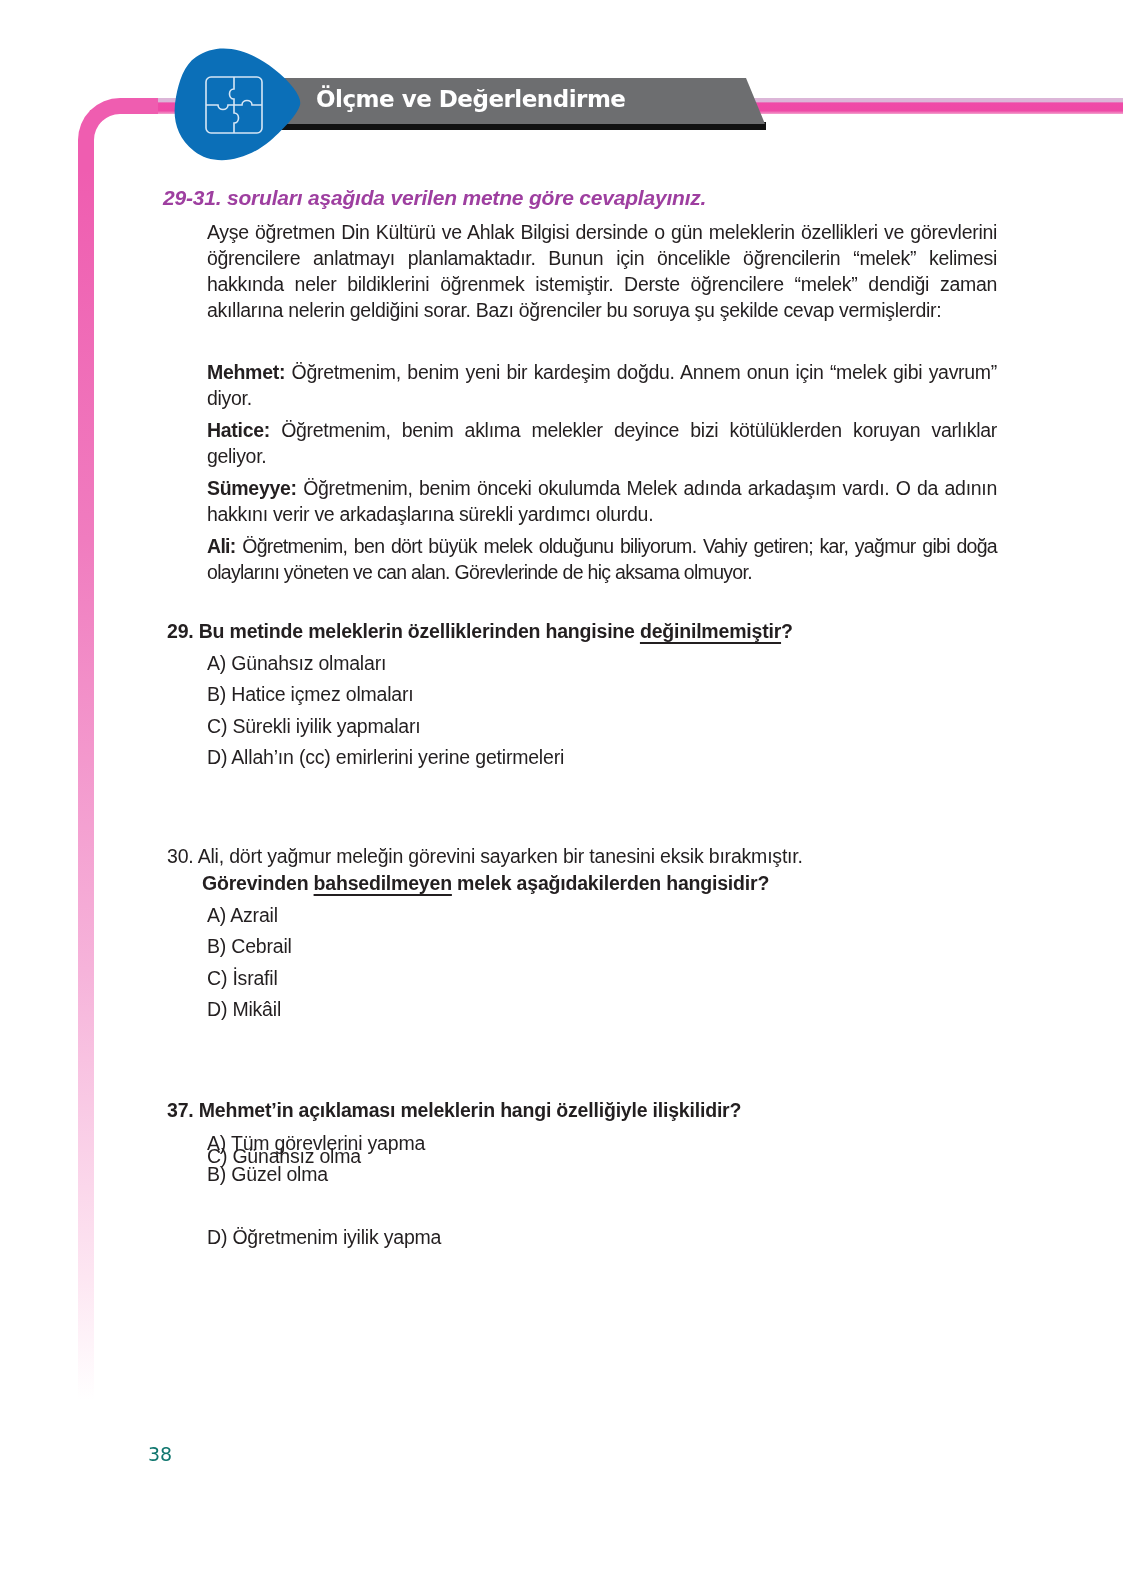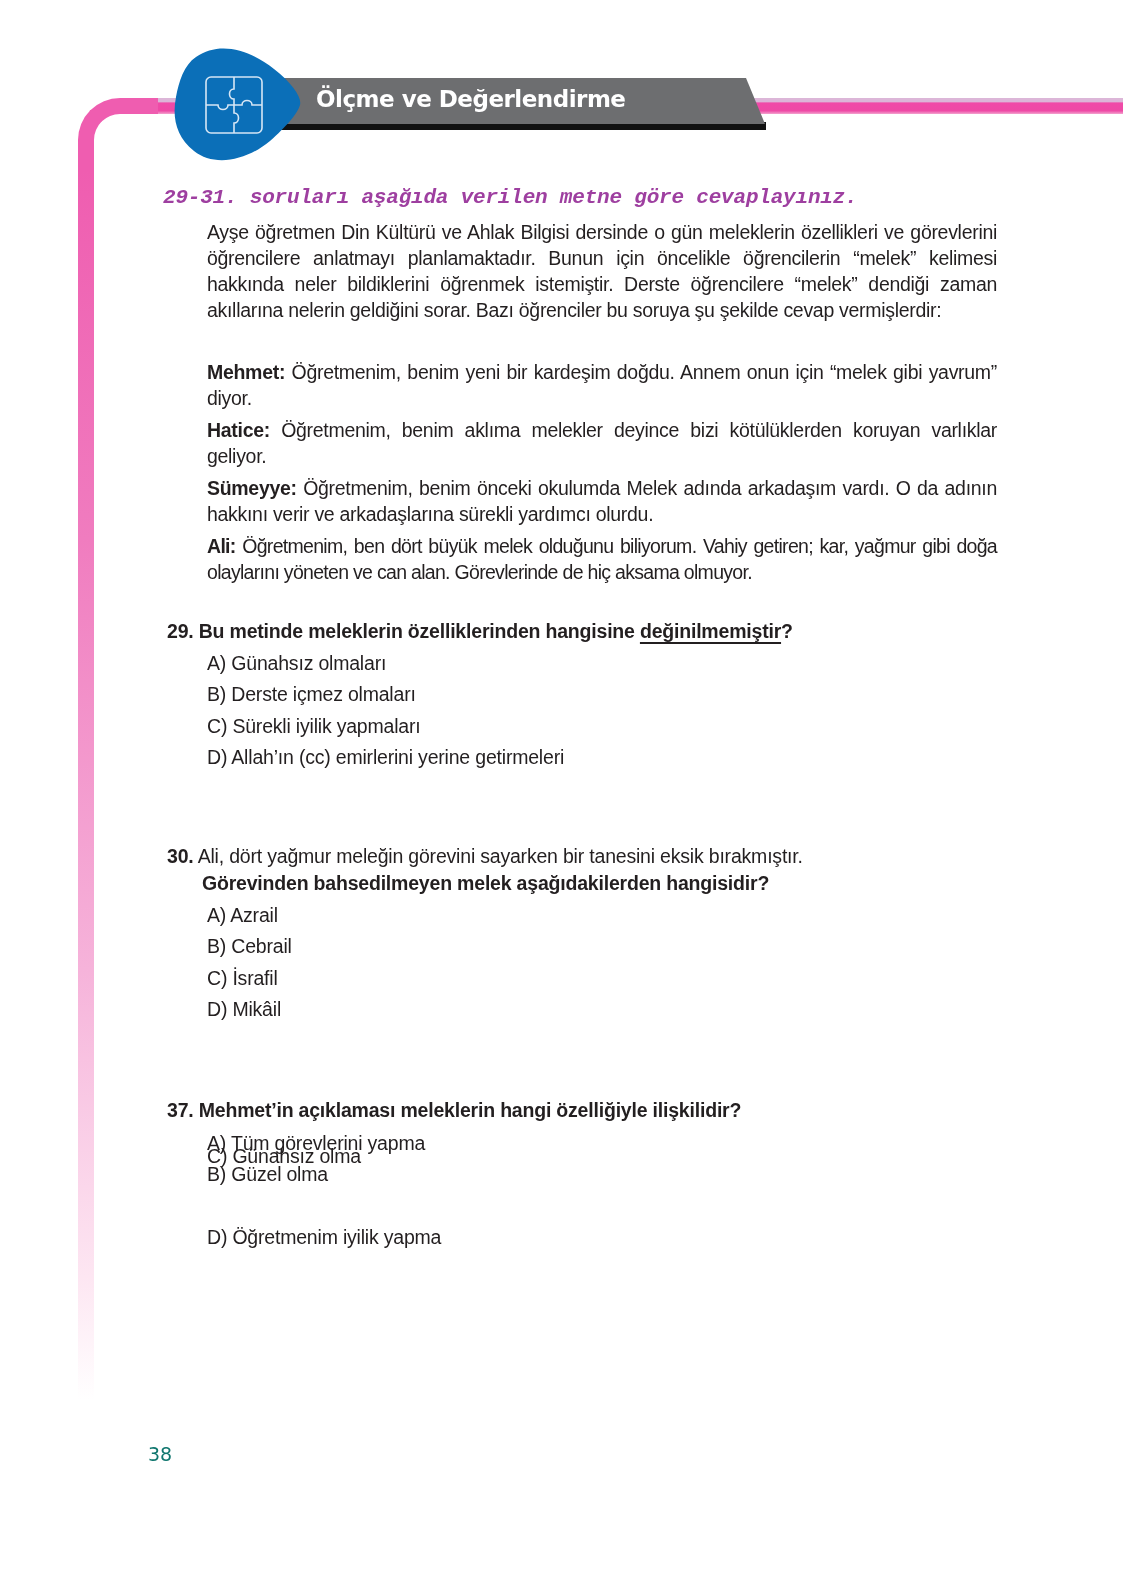--- a/index.html
+++ b/index.html
@@ -34,36 +34,36 @@
       letter-spacing: -0.5px;
     }
     .blob-shape {
       position: absolute; left: 174px; top: 47px;
     }
     .puzzle-icon { position: absolute; left: 204px; top: 75px; width: 60px; height: 60px; }
 
     
     .intro-heading {
       position: absolute; left: 163px; top: 186px; font-size: 21px; font-weight: bold;
-      font-style: italic; color: #9e3fa0; letter-spacing: -0.2px; font-family: Liberation Mono, monospace;
+      font-style: italic; color: #9e3fa0; letter-spacing: -0.2px;
     }
     .passage {
       position: absolute; left: 207px; top: 219px; width: 790px;
       font-size: 19.5px; line-height: 26px; text-align: justify; letter-spacing: -0.3px;
     }
     .speaker { position: absolute; left: 207px; width: 790px; font-size: 19.5px; line-height: 26px;
       text-align: justify; letter-spacing: -0.3px; }
     .speaker b { font-weight: bold; }
 
     .q-stem { position: absolute; left: 167px; font-size: 19.5px; font-weight: bold; letter-spacing: -0.2px; }
     .q-stem .u { text-decoration: underline; text-underline-offset: 4px; text-decoration-thickness: 2px; }
     .q-stem2 { position: absolute; left: 167px; font-size: 19.5px; letter-spacing: -0.2px; }
-    .q-stem2 b { font-weight: bold; text-align: right; }
+    .q-stem2 b { font-weight: normal; text-align: right; }
     .q-stem3 { position: absolute; left: 202px; font-size: 19.5px; font-weight: bold; letter-spacing: -0.2px; }
-    .q-stem3 .u { text-underline-offset: 4px; text-decoration-thickness: 2px; }
+    .q-stem3 .u { text-decoration: underline; text-underline-offset: 4px; text-decoration-thickness: 2px; }
 
     .opt { position: absolute; left: 207px; font-size: 19.5px; letter-spacing: -0.2px; cursor: pointer; }
 
     .page-number { position: absolute; left: 148px; top: 1443px; font-size: 19px; color: #0f766e;
       font-family: "DejaVu Sans", sans-serif; }
   </style>
 </head>
 <body>
 
 <div class="frame-top"></div>
@@ -89,21 +89,21 @@
 <div class="intro-heading">29-31. soruları aşağıda verilen metne göre cevaplayınız.</div>
 <div class="passage">Ayşe öğretmen Din Kültürü ve Ahlak Bilgisi dersinde o gün meleklerin özellikleri ve görevlerini öğrencilere anlatmayı planlamaktadır. Bunun için öncelikle öğrencilerin “melek” kelimesi hakkında neler bildiklerini öğrenmek istemiştir. Derste öğrencilere “melek” dendiği zaman akıllarına nelerin geldiğini sorar. Bazı öğrenciler bu soruya şu şekilde cevap vermişlerdir:</div>
 
 <div class="speaker" style="top:359px;"><b>Mehmet:</b><span> Öğretmenim, benim yeni bir kardeşim doğdu. Annem onun için “melek gibi yavrum” diyor.</span></div>
 <div class="speaker" style="top:417px;"><b>Hatice:</b><span> Öğretmenim, benim aklıma melekler deyince bizi kötülüklerden koruyan varlıklar geliyor.</span></div>
 <div class="speaker" style="top:475px;"><b>Sümeyye:</b><span> Öğretmenim, benim önceki okulumda Melek adında arkadaşım vardı. O da adının hakkını verir ve arkadaşlarına sürekli yardımcı olurdu.</span></div>
 <div class="speaker" style="top:533px; letter-spacing:-0.7px;"><b>Ali:</b><span> Öğretmenim, ben dört büyük melek olduğunu biliyorum. Vahiy getiren; kar, yağmur gibi doğa olaylarını yöneten ve can alan. Görevlerinde de hiç aksama olmuyor.</span></div>
 
 <div class="q-stem" style="top:620px;"><span>29.</span><span> Bu metinde meleklerin özelliklerinden hangisine </span><span class="u">değinilmemiştir</span><span>?</span></div>
 <div class="opt" style="top:652px;">A) Günahsız olmaları</div>
-<div class="opt" style="top:683px;">B) Derste içmez olmaları</div>
+<div class="opt" style="top:683px;">B) Hatice içmez olmaları</div>
 <div class="opt" style="top:715px;">C) Sürekli iyilik yapmaları</div>
 <div class="opt" style="top:746px;">D) Allah’ın (cc) emirlerini yerine getirmeleri</div>
 
 <div class="q-stem2" style="top:845px;"><b>30.</b><span> Ali, dört yağmur meleğin görevini sayarken bir tanesini eksik bırakmıştır.</span></div>
 <div class="q-stem3" style="top:872px;"><span>Görevinden </span><span class="u">bahsedilmeyen</span><span> melek aşağıdakilerden hangisidir?</span></div>
 <div class="opt" style="top:904px;">A) Azrail</div>
 <div class="opt" style="top:935px;">B) Cebrail</div>
 <div class="opt" style="top:967px;">C) İsrafil</div>
 <div class="opt" style="top:998px;">D) Mikâil</div>
 

